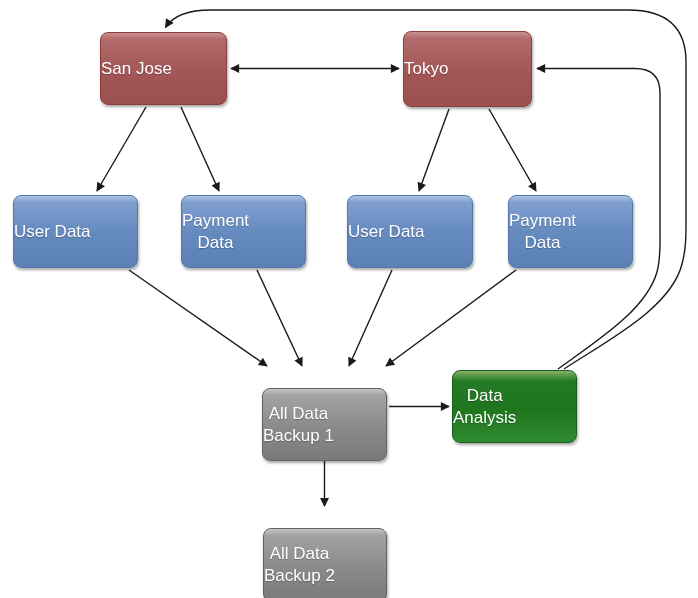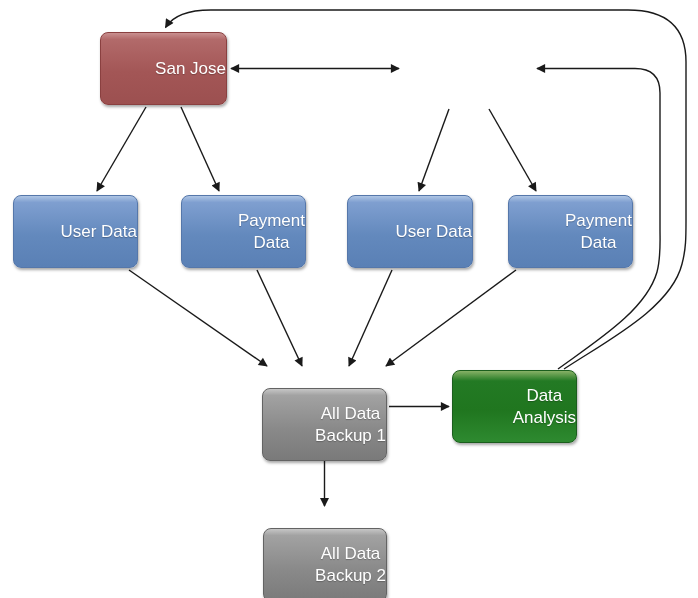--- a/index.html
+++ b/index.html
@@ -8,21 +8,21 @@
     width:698px;height:598px;
     background:#ffffff;
     font-family:"Liberation Sans", sans-serif;
     overflow:hidden;
   }
   #edges{position:absolute;left:0;top:0;width:698px;height:598px;}
   .node{
     position:absolute;
     box-sizing:border-box;
     border-radius:8px;
-    display:flex;align-items:center;justify-content:flex-end;
+    display:flex;align-items:center;justify-content:flex-start;
     text-align:center;
     color:#ffffff;
     font-size:17px;
     line-height:22px;
     white-space:pre-line;
     box-shadow:1px 2px 3px rgba(0,0,0,0.35);
     text-shadow:0 1px 1px rgba(0,0,0,0.25);
   }
   .node-red{
     background:linear-gradient(to bottom,#c99090 0%,#b26a6a 9%,#a35656 55%,#9c5050 100%);
@@ -84,20 +84,23 @@
 
     <path class="edge" d="M 558,369 C 598,340 646,310 657,272 C 661,257 660,244 660,228 L 660,93 Q 660,68.5 635,68.5 L 537,68.5" marker-end="url(#arrow)"></path>
 
     <path class="edge" d="M 564,369 C 608,340 671,308 682,264 C 686,249 686,237 686,221 L 686,62 Q 686,10 628,10 L 211,10 C 188,10 173,15.5 165.5,27.5" marker-end="url(#arrow)"></path>
   </svg>
 
   <div class="node node-red" id="n-san-jose">
     <span>San Jose</span>
   </div>
 
+  <div class="node node-red" id="n-tokyo">
+    <span>Tokyo</span>
+  </div>
 
   <div class="node node-blue" id="n-user-data-west">
     <span>User Data</span>
   </div>
 
   <div class="node node-blue" id="n-payment-data-west">
     <span>Payment
 Data</span>
   </div>
 

